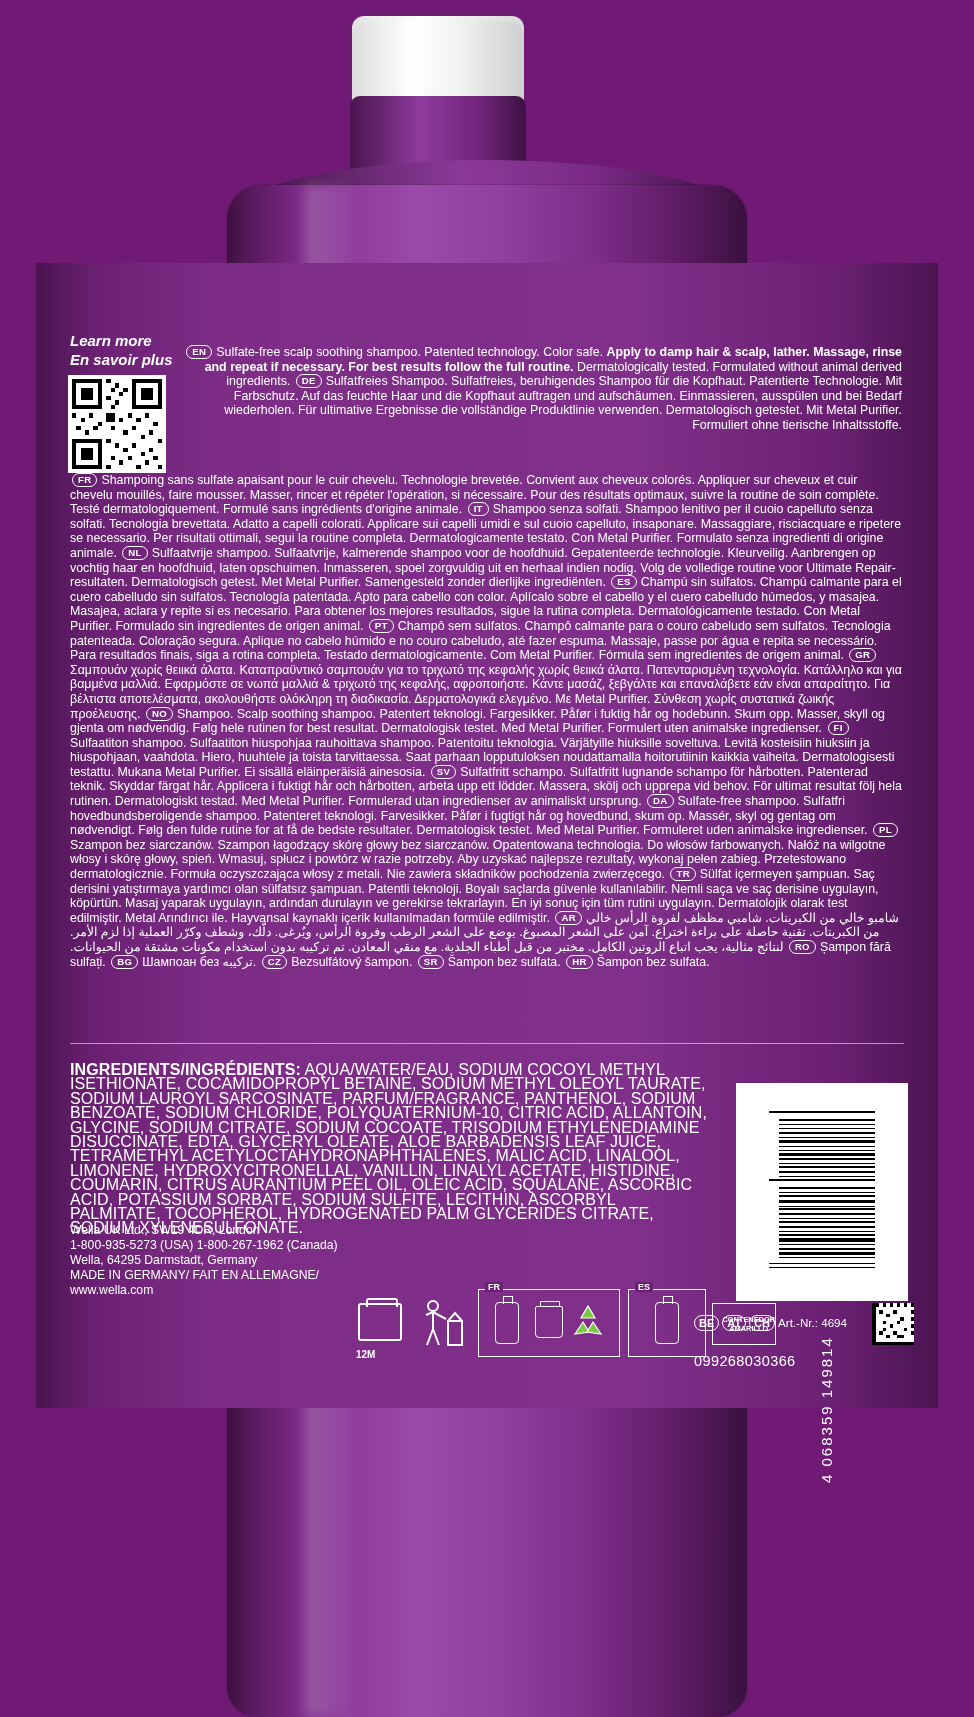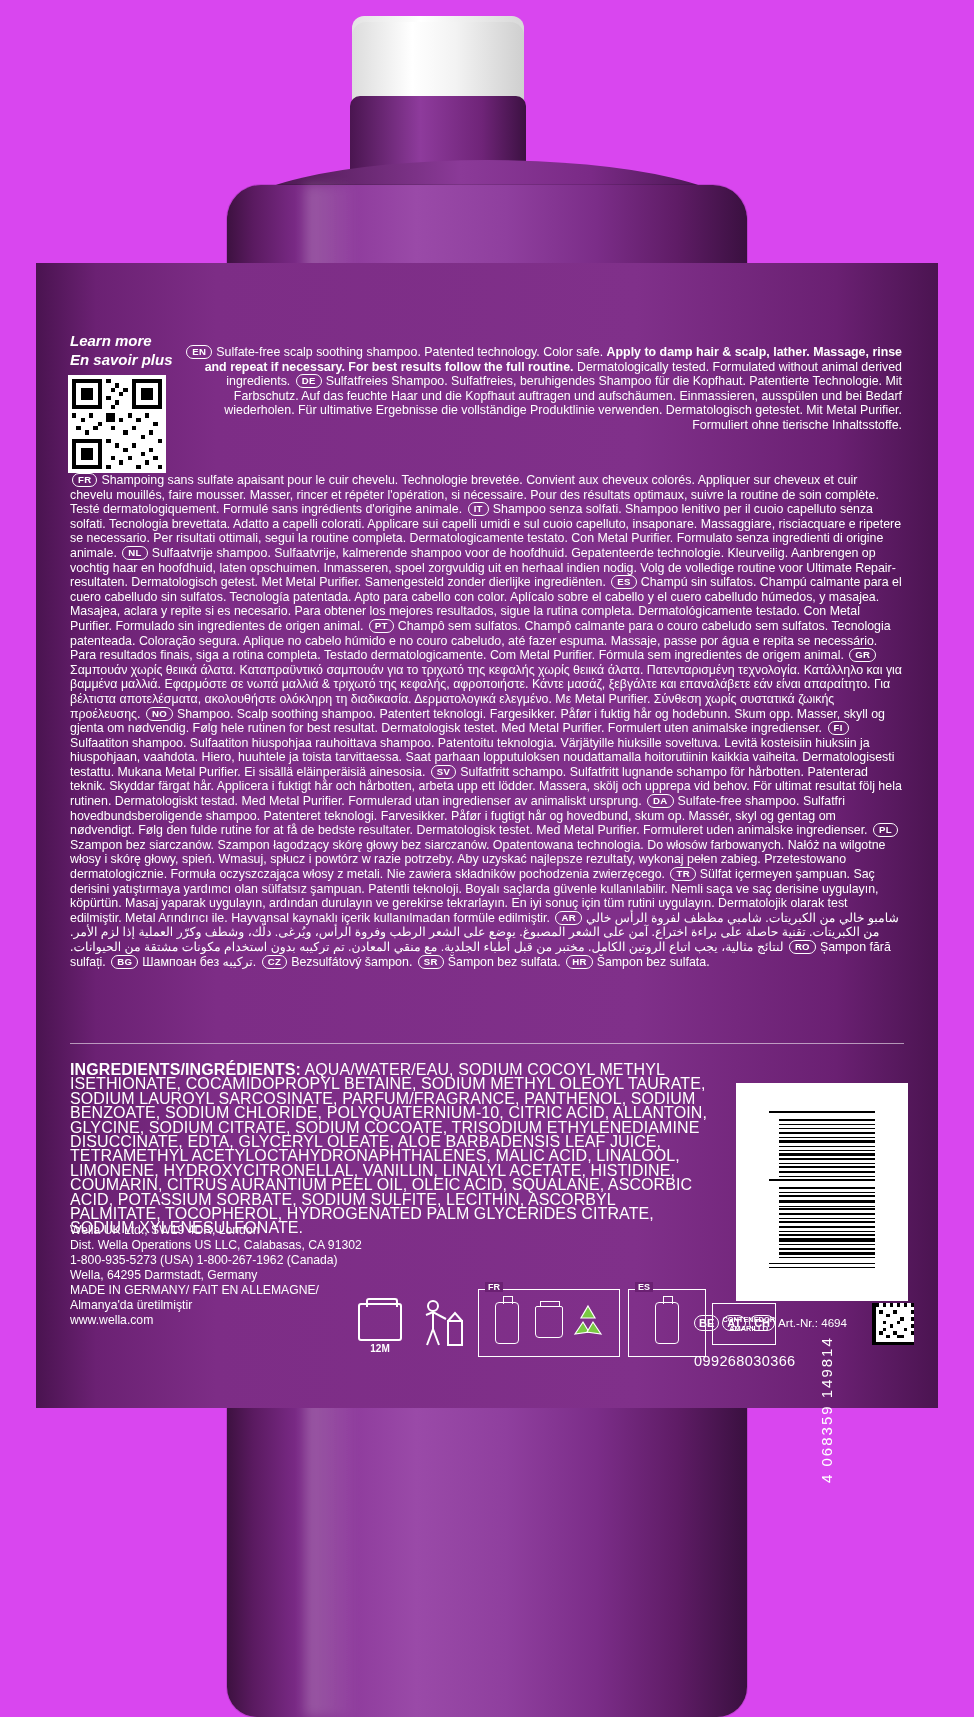--- a/index.html
+++ b/index.html
@@ -1,17 +1,17 @@
 <!DOCTYPE html>
 <html><head>
 <meta charset="utf-8">
 <style>
   html,body{margin:0;padding:0;background:#ffffff;}
   body{font-family:"Liberation Sans",sans-serif;}
-  .stage{position:relative;width:974px;height:1717px;overflow:hidden;background:#d946ef;}
+  .stage{position:relative;width:974px;height:1717px;overflow:hidden;background:#701a75;}
 
   
   .bottle{
     position:absolute;left:227px;top:185px;width:520px;height:1532px;
     border-radius:34px 34px 30px 30px;
     background:
       linear-gradient(90deg,
         #3d1140 0px, #5a1a60 26px, #7a2a86 70px,
         #8e3b9c 120px, #9a4aa8 190px, #8f3f9e 280px,
         #7b2d88 370px, #5f1c66 450px, #3a1040 520px);
@@ -101,21 +101,21 @@
     font-size:15px;letter-spacing:2px;
     writing-mode:vertical-rl;text-orientation:mixed;transform:rotate(180deg);
   }
 
   
   .icons{position:absolute;left:320px;top:1022px;width:420px;height:76px;}
   .icon-cell{position:absolute;color:#fff;}
   .pao{left:0;top:18px;width:48px;}
   .pao .jar{width:40px;height:34px;border:2px solid #fff;border-radius:3px;position:relative;margin:0 auto;}
   .pao .jar:before{content:"";position:absolute;left:6px;top:-7px;width:28px;height:7px;border:2px solid #fff;border-bottom:none;border-radius:3px 3px 0 0;}
-  .pao .txt{font-size:10px;text-align:center;margin-top:2px;font-weight:bold;}
+  .pao .txt{font-size:10px;margin-top:8px;font-weight:bold;}
   .greendot{left:62px;top:10px;width:48px;height:54px;}
   .frbox{left:122px;top:4px;width:140px;height:66px;border:1.4px solid #fff;}
   .esbox{left:272px;top:4px;width:76px;height:66px;border:1.4px solid #fff;}
   .amarillo{left:356px;top:18px;width:62px;height:40px;border:1.4px solid #fff;
     font-size:7.4px;line-height:9px;font-weight:bold;text-align:center;display:flex;align-items:center;justify-content:flex-end;}
   .tag{position:absolute;top:-8px;left:6px;background:#6a2072;font-size:9px;font-weight:bold;padding:0 3px;}
   .bottle-ico{width:22px;height:40px;border:1.4px solid #fff;border-radius:4px;position:relative;}
   .bottle-ico:before{content:"";position:absolute;left:7px;top:-7px;width:8px;height:7px;border:1.4px solid #fff;border-bottom:none;}
   .bin-ico{width:26px;height:30px;border:1.4px solid #fff;border-radius:2px 2px 4px 4px;position:relative;}
   .bin-ico:before{content:"";position:absolute;left:4px;top:-6px;width:18px;height:5px;border:1.4px solid #fff;border-bottom:none;}
@@ -243,25 +243,23 @@
       </div>
 
       <div class="divider"></div>
 
       <div class="ingredients">
         <span class="hd">INGREDIENTS/INGRÉDIENTS:</span><span> AQUA/WATER/EAU, SODIUM COCOYL METHYL ISETHIONATE, COCAMIDOPROPYL BETAINE, SODIUM METHYL OLEOYL TAURATE, SODIUM LAUROYL SARCOSINATE, PARFUM/FRAGRANCE, PANTHENOL, SODIUM BENZOATE, SODIUM CHLORIDE, POLYQUATERNIUM-10, CITRIC ACID, ALLANTOIN, GLYCINE, SODIUM CITRATE, SODIUM COCOATE, TRISODIUM ETHYLENEDIAMINE DISUCCINATE, EDTA, GLYCERYL OLEATE, ALOE BARBADENSIS LEAF JUICE, TETRAMETHYL ACETYLOCTAHYDRONAPHTHALENES, MALIC ACID, LINALOOL, LIMONENE, HYDROXYCITRONELLAL, VANILLIN, LINALYL ACETATE, HISTIDINE, COUMARIN, CITRUS AURANTIUM PEEL OIL, OLEIC ACID, SQUALANE, ASCORBIC ACID, POTASSIUM SORBATE, SODIUM SULFITE, LECITHIN, ASCORBYL PALMITATE, TOCOPHEROL, HYDROGENATED PALM GLYCERIDES CITRATE, SODIUM XYLENESULFONATE.</span>
       </div>
 
       <div class="addr">
         <div>Wella UK Ltd., SW19 4DR, London</div>
-        <div>Dist. Wella Operations US LLC, Calabasas, CA 91302</div>
         <div>1-800-935-5273 (USA) 1-800-267-1962 (Canada)</div>
         <div>Wella, 64295 Darmstadt, Germany</div>
         <div>MADE IN GERMANY/ FAIT EN ALLEMAGNE/</div>
-        <div>Almanya'da üretilmiştir</div>
         <div>www.wella.com</div>
       </div>
 
       <div class="barcode-box">
         <svg width="200" height="140" viewBox="0 0 200 140" shape-rendering="crispEdges" style="transform:rotate(90deg)">
           <rect width="200" height="140" fill="#fff"></rect>
           <g fill="#000">
             <rect x="6" y="8" width="2" height="124"></rect>
               <rect x="10" y="8" width="1" height="124"></rect>
             <rect x="15" y="8" width="3" height="112"></rect>

